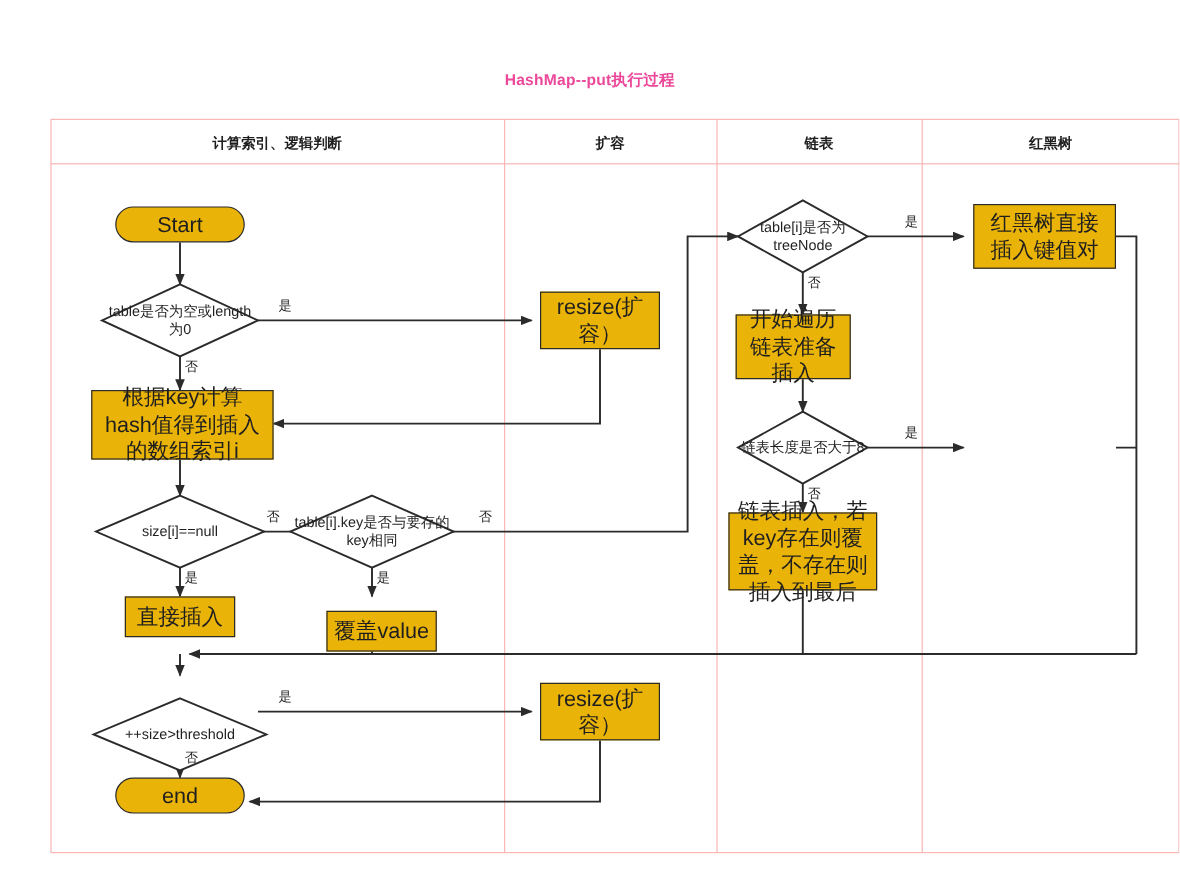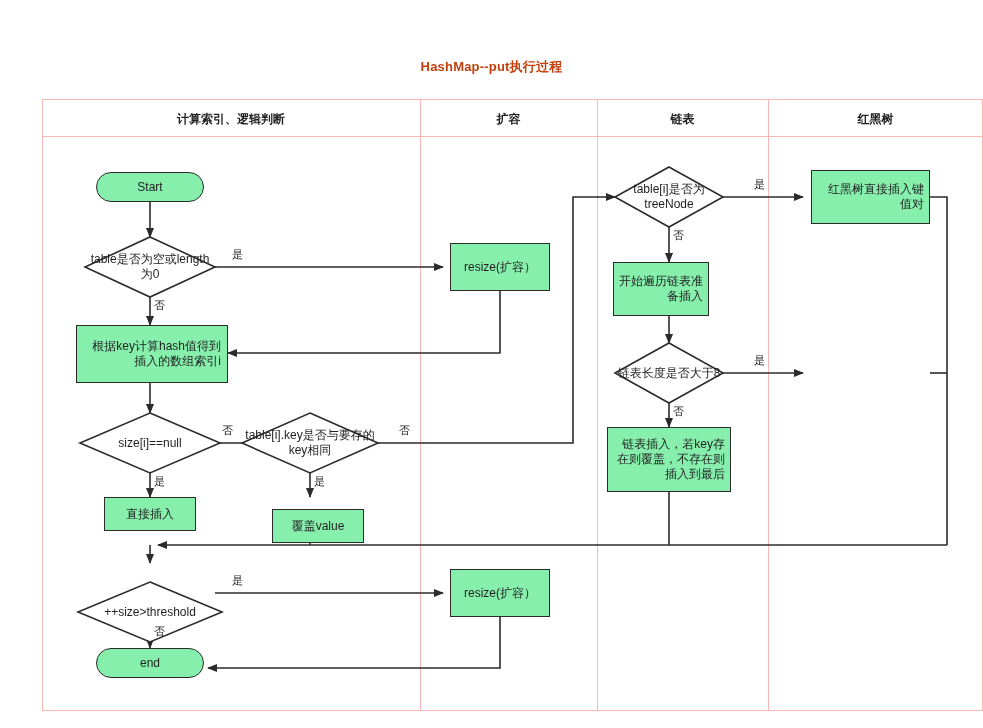--- a/index.html
+++ b/index.html
@@ -16,21 +16,21 @@
     overflow: hidden;
   }
   #chart-title {
     position: absolute;
     left: 0;
     top: 58px;
     width: 983px;
     text-align: center;
     font-size: 13px;
     font-weight: bold;
-    color: #c2410c;
+    color: #ec4899;
     letter-spacing: 0.2px;
   }
   
   .lane-frame {
     position: absolute;
     left: 42px;
     top: 99px;
     width: 941px;
     height: 612px;
     border: 1.5px solid #fbb6b6;
@@ -59,27 +59,27 @@
     line-height: 22px;
     text-align: center;
     font-size: 12px;
     font-weight: bold;
     color: #1f1f1f;
   }
   
   .node {
     position: absolute;
     box-sizing: border-box;
-    background: #86efac;
-    color: #1f1f1f;
-    font-size: 12px;
+    background: #eab308;
+    color: #1f1f1f;
+    font-size: 18px;
     display: flex;
     align-items: center;
     justify-content: center;
-    text-align: right;
+    text-align: center;
     line-height: 1.25;
     z-index: 5;
   }
   .node.rect {
     border: 1.6px solid #2b2b2b;
   }
   .node.term {
     border: 1.6px solid #2b2b2b;
     border-radius: 22px;
   }

